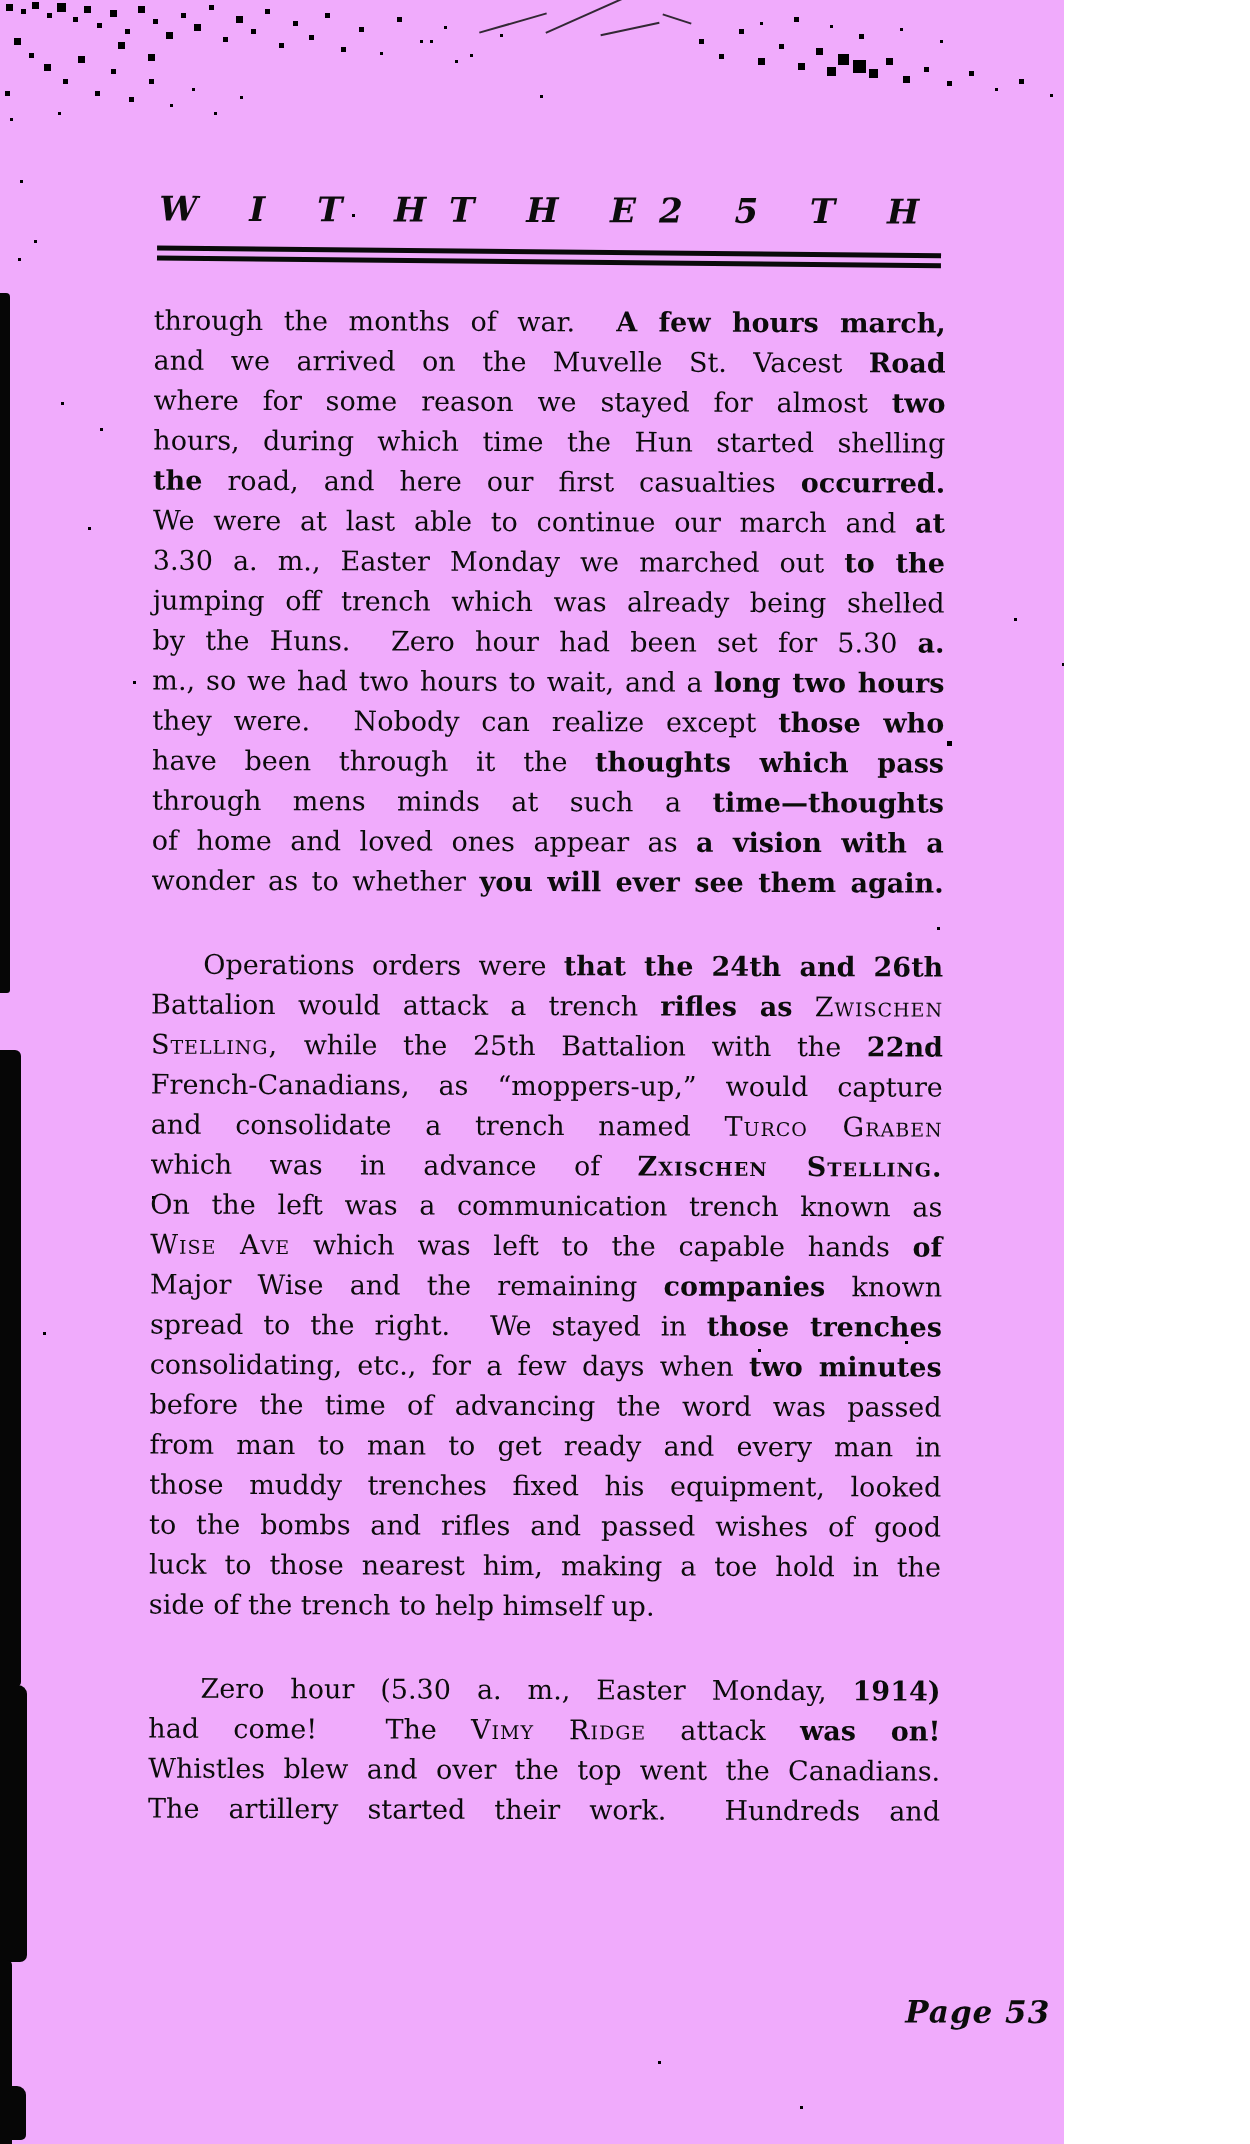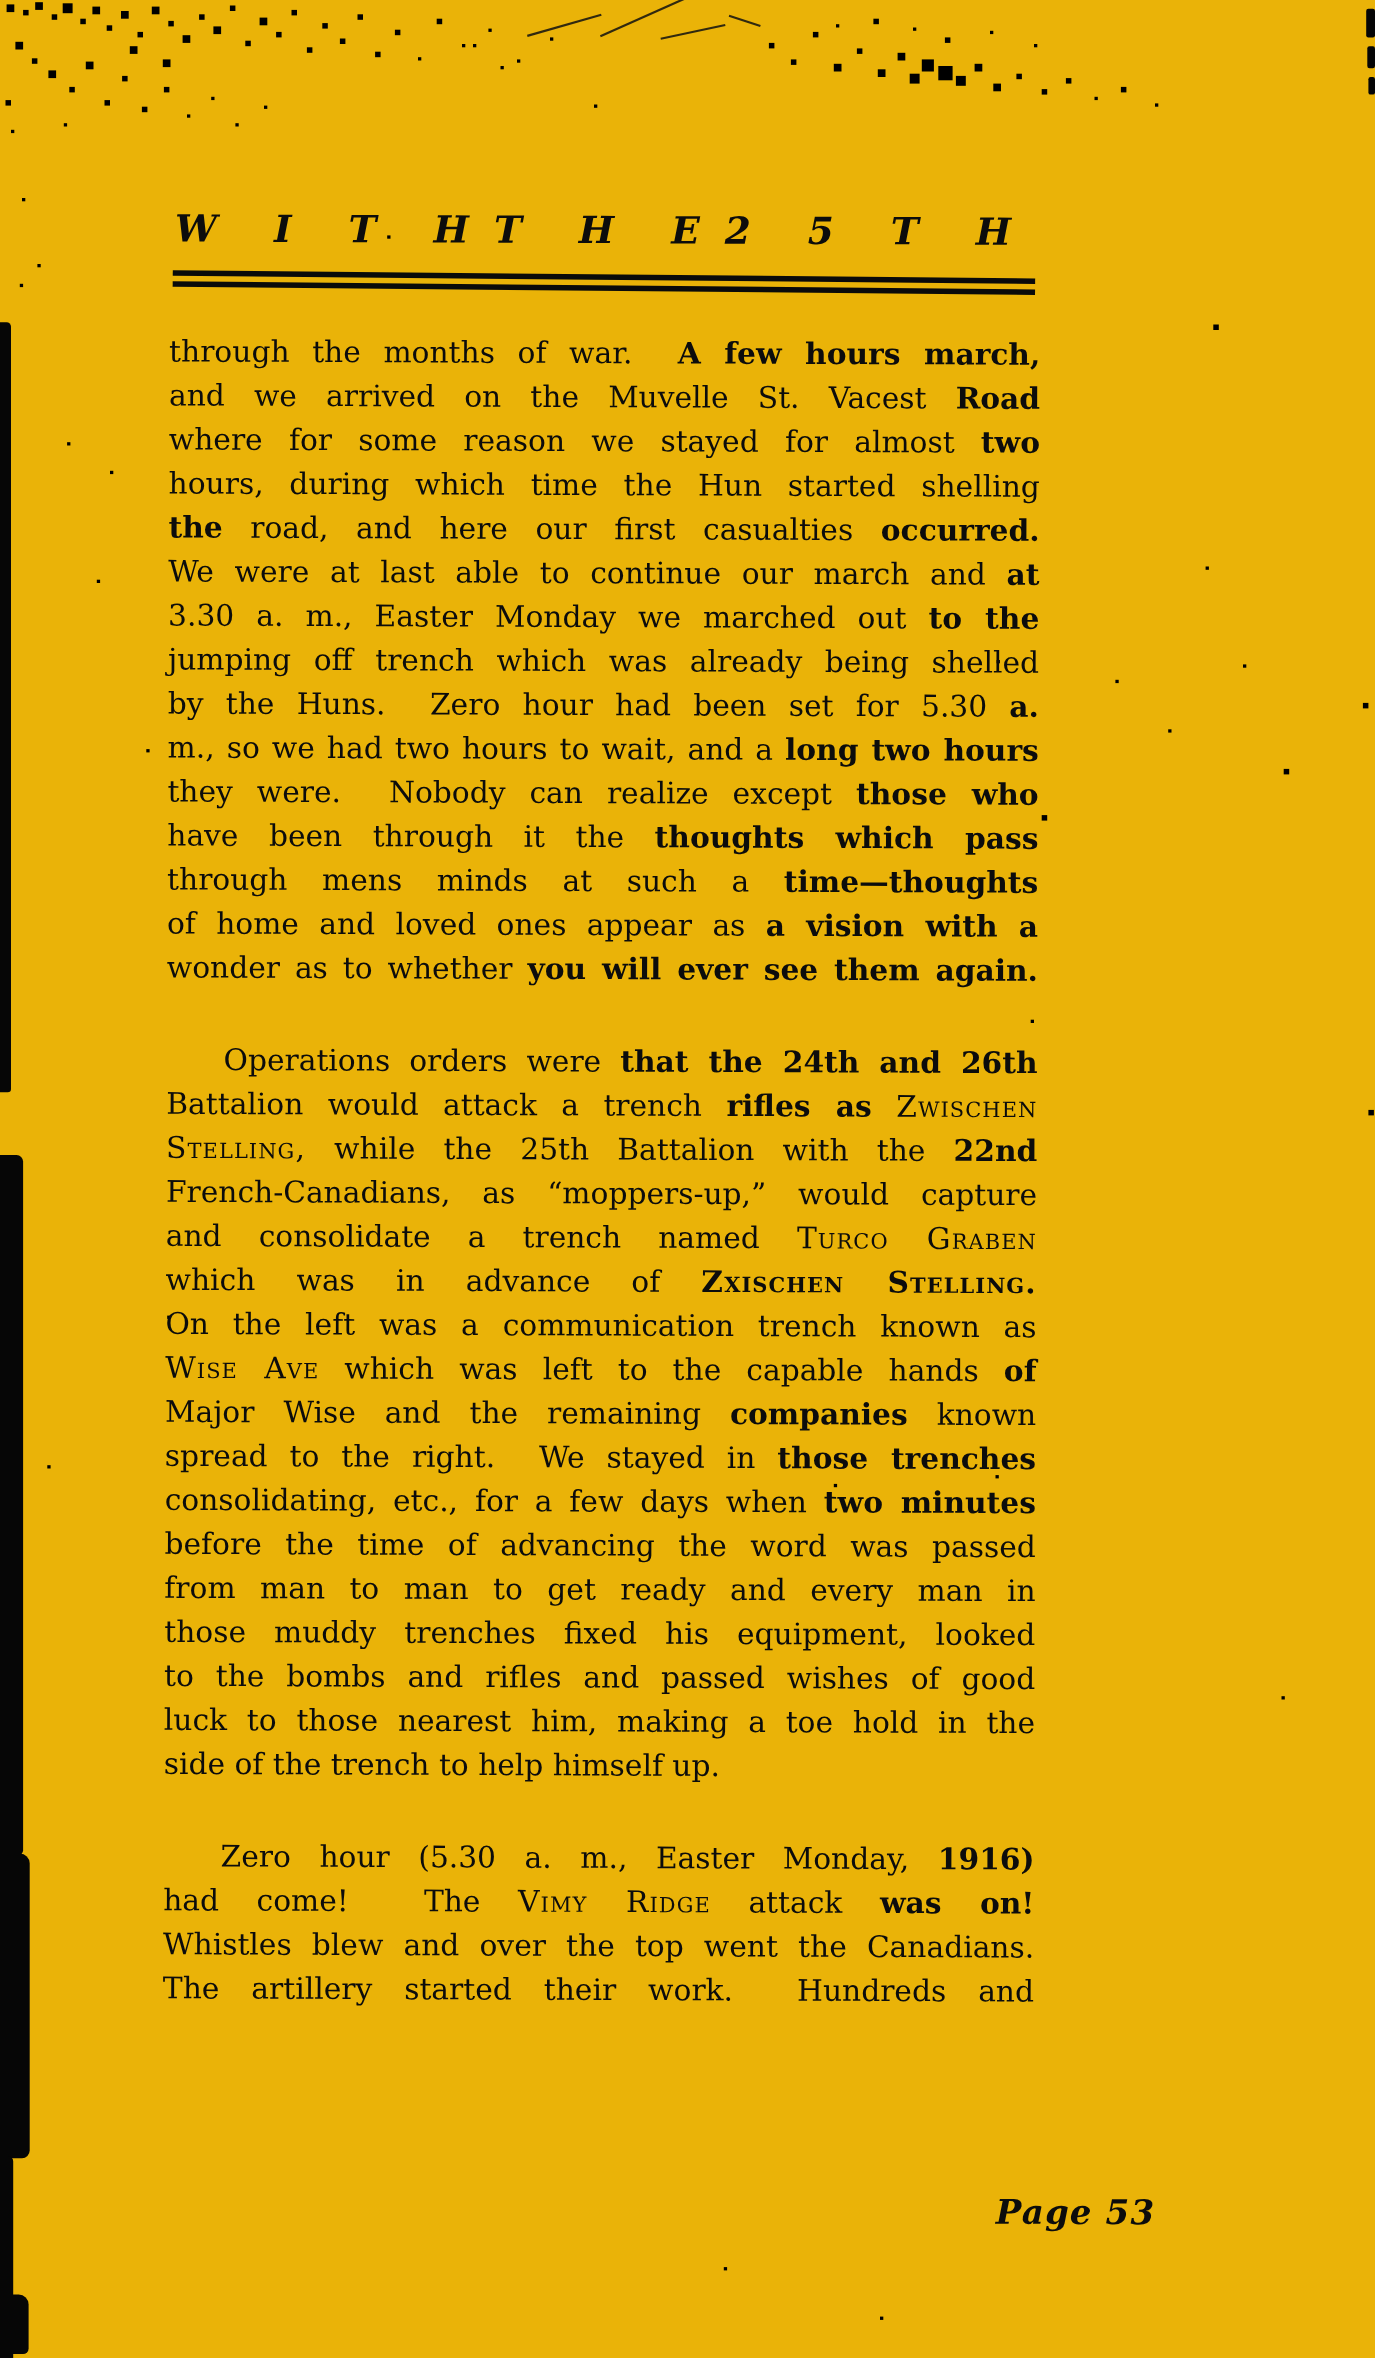--- a/index.html
+++ b/index.html
@@ -1,19 +1,19 @@
 <!DOCTYPE html>
 <html><head>
 <meta charset="utf-8">
 <style>
   html,body{margin:0;padding:0;background:#ffffff;}
   .page{
     position:relative;
-    width:1250px;height:2144px;
-    background:#eab308;
+    width:1064px;height:2144px;
+    background:#f0abfc;
     overflow:hidden;
     font-family:"DejaVu Serif","Liberation Serif",serif;
     color:#0c0c0c;
   }
   .content{
     position:absolute;left:0;top:0;width:1250px;height:2144px;
     transform:rotate(0.22deg);transform-origin:0 0;
   }
   
   .running-head{
@@ -161,21 +161,21 @@
           <div class="line"><span>spread to the right.  We stayed in </span><span class="b">those trenches</span></div>
           <div class="line"><span>consolidating, etc., for a few days when </span><span class="b">two minutes</span></div>
           <div class="line"><span>before the time of advancing the word was passed</span></div>
           <div class="line"><span>from man to man to get ready and every man in</span></div>
           <div class="line"><span>those muddy trenches fixed his equipment, looked</span></div>
           <div class="line"><span>to the bombs and rifles and passed wishes of good</span></div>
           <div class="line"><span>luck to those nearest him, making a toe hold in the</span></div>
           <div class="line nojust"><span>side of the trench to help himself up.</span></div>
         </div>
         <div class="para">
-          <div class="line indent"><span>Zero hour (5.30 a. m., Easter Monday, </span><span class="b">1916)</span></div>
+          <div class="line indent"><span>Zero hour (5.30 a. m., Easter Monday, </span><span class="b">1914)</span></div>
           <div class="line"><span>had come!  The </span><span class="sc">Vimy Ridge</span><span> attack </span><span class="b">was on!</span></div>
           <div class="line"><span>Whistles blew and over the top went the Canadians.</span></div>
           <div class="line"><span>The artillery started their work.  Hundreds and</span></div>
         </div>
       </div>
 
     <div class="page-number">Page 53</div>
 
   </div>
 </div>

